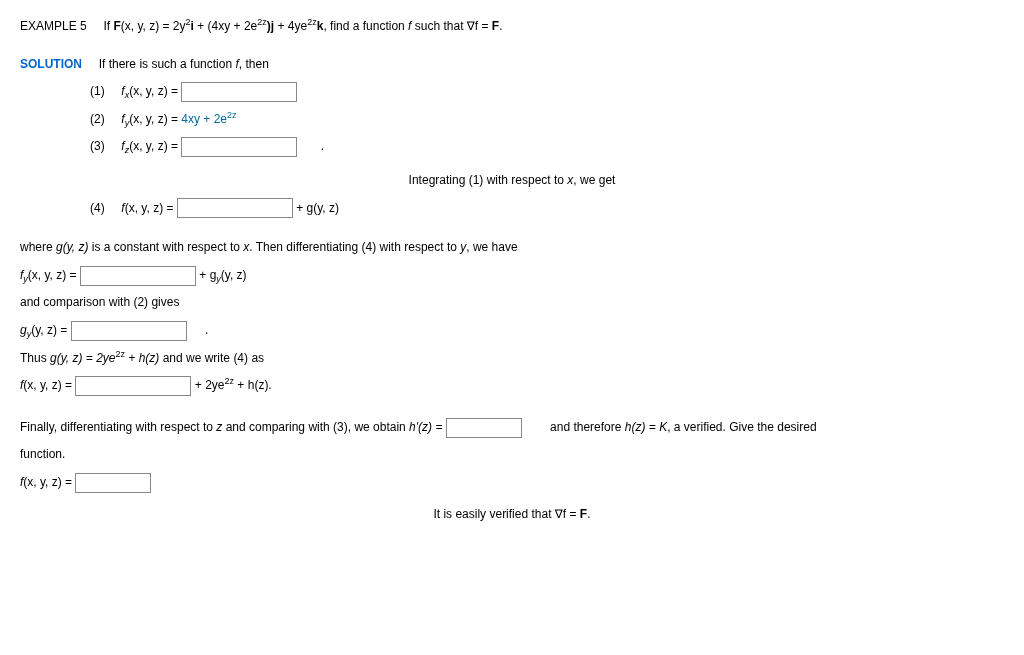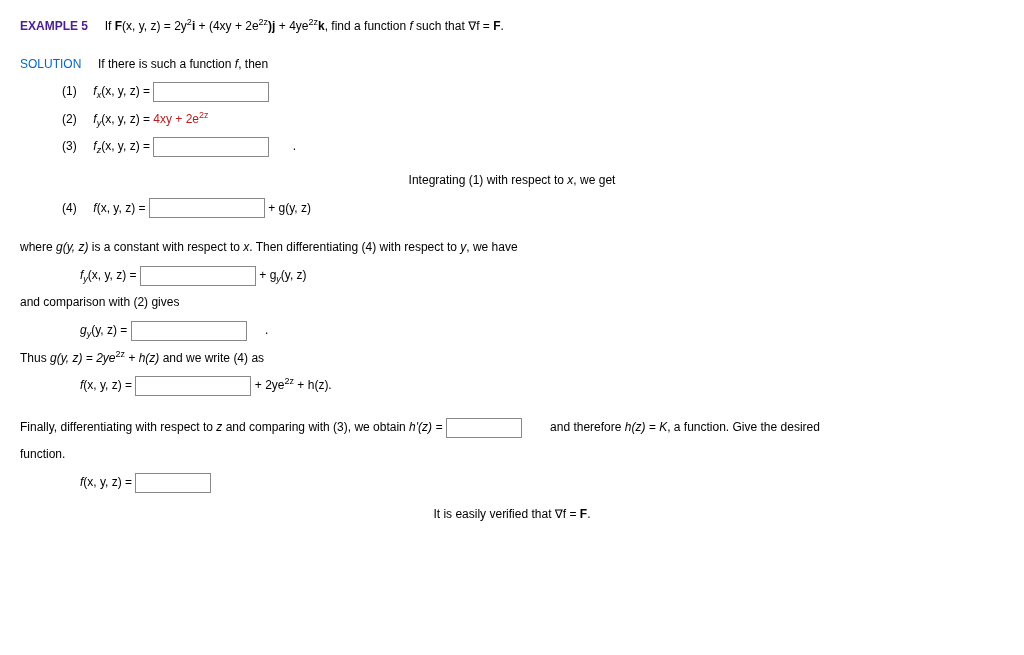--- a/index.html
+++ b/index.html
@@ -4,55 +4,54 @@
   <style>
     body {
       font-family: Verdana, Geneva, sans-serif;
       font-size: 12px;
       color: #000;
       padding: 10px 20px;
       margin: 0;
       background: #fff;
     }
     .example-label {
-      color: #4c1d95;
-      font-weight: bold;
+      color: #000000;
+      font-weight: normal;
     }
     .solution-label {
       color: #06c;
-      font-weight: normal;
+      font-weight: bold;
     }
     .line {
       margin: 6px 0;
       line-height: 1.8;
     }
     .indent-2 {
-      margin-left: 42px;
+      margin-left: 70px;
     }
     .indent-3 {
-      margin-left: 60px;
     }
     input.box {
       border: 1px solid #888;
       height: 18px;
       width: 110px;
       vertical-align: middle;
       background: #fff;
       padding: 0 2px;
     }
     input.box-sm {
       width: 70px;
     }
     input.box-md {
       width: 110px;
     }
     i { font-style: italic; }
     sup, sub { font-size: 9px; line-height: 0; }
     .bold-vec { font-weight: bold; }
-    .red-eq { color: #b91c1c; }
+    .red-eq { color: #0369a1; }
     .spacer { display: inline-block; width: 10px; }
   </style>
 </head>
 <body>
 
 <div class="line">
   <span class="example-label">EXAMPLE 5</span>
   <span class="spacer"></span>
   <span>
     <span>If </span><span class="bold-vec">F</span><span>(x, y, z) = 2y</span><sup>2</sup><span class="bold-vec">i</span><span> + (4xy + 2e</span><sup>2z</sup><span class="bold-vec">)j</span><span> + 4ye</span><sup>2z</sup><span class="bold-vec">k</span><span>,  find a function </span><i>f</i><span> such that  ∇f = </span><span class="bold-vec">F</span><span>.</span>
@@ -128,21 +127,21 @@
 <div class="line indent-3">
   <i>f</i><span>(x, y, z) = </span>
   <input class="box box-md" style="">
   <span> + 2ye</span><sup>2z</sup><span> + h(z).</span>
 </div>
 
 <div class="line" style="margin-top:20px;">
   <span>Finally, differentiating with respect to </span><i>z</i><span> and comparing with (3), we obtain  </span><i>h'(z) = </i>
   <input class="box box-sm" style="">
   <span style="margin-left:25px;">
-    <span>and therefore  </span><i>h(z) = K</i><span>,  a function. Give the desired</span>
+    <span>and therefore  </span><i>h(z) = K</i><span>,  a verified. Give the desired</span>
   </span>
 </div>
 
 <div class="line">
   <span>function.</span>
 </div>
 
 <div class="line indent-3">
   <i>f</i><span>(x, y, z) = </span>
   <input class="box box-sm" style="">

